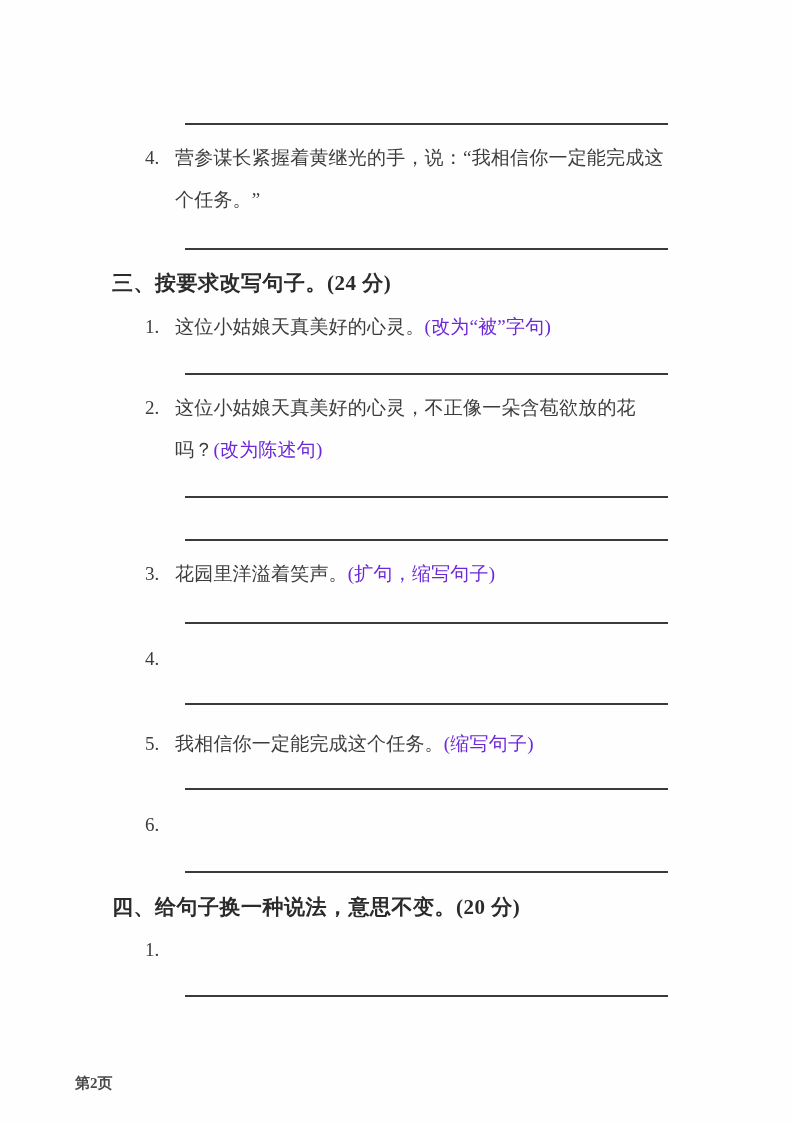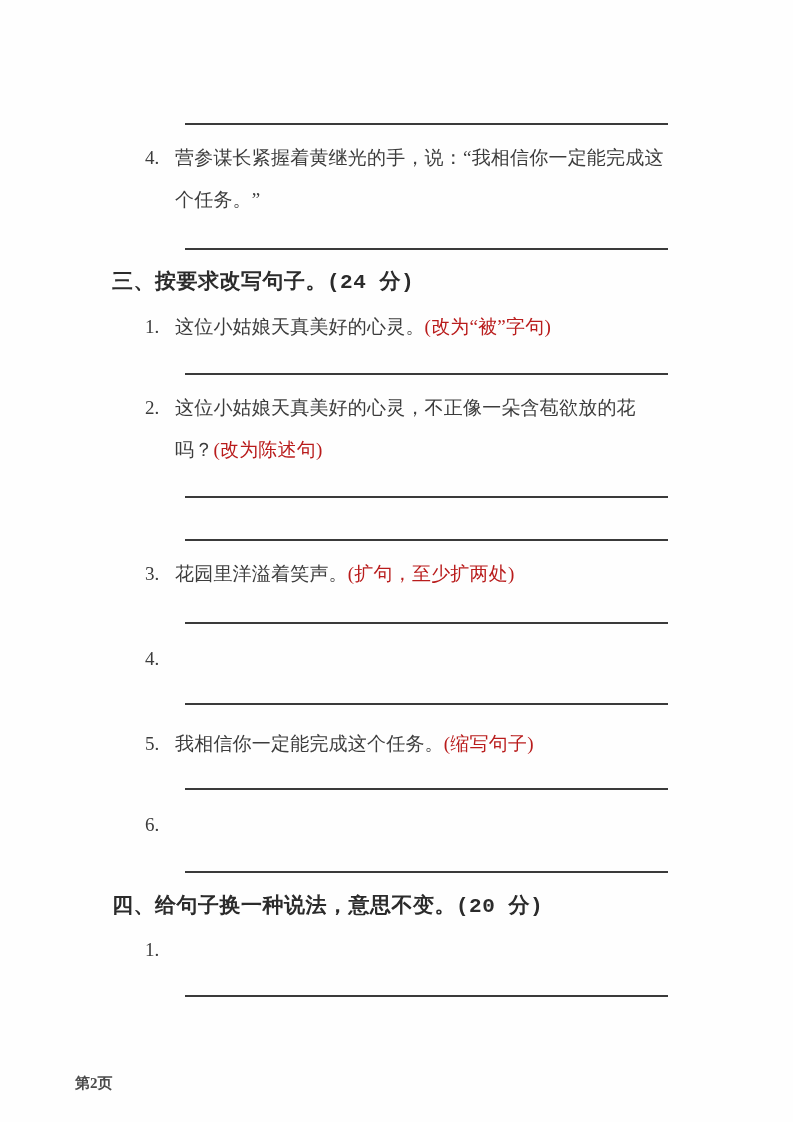--- a/index.html
+++ b/index.html
@@ -20,21 +20,21 @@
     left:112px; top:0;
     width:558px;
   }
   .answer-line {
     height:0;
     border-bottom:2px solid #3a3a3a;
     width:483px;
     margin-left:73px;
   }
   .section-title {
-    font-family:Liberation Mono, monospace;
+    font-family:Liberation Serif, serif;
     font-weight:700;
     font-size:21px;
     line-height:26px;
     color:#2b2b2b;
     letter-spacing:0.5px;
   }
   .item {
     display:flex;
     font-size:19px;
     line-height:42px;
@@ -42,21 +42,21 @@
   }
   .item .num {
     width:30px;
     flex-shrink:0;
     margin-left:33px;
   }
   .item .q {
     flex:1;
     letter-spacing:0.2px;
   }
-  .hint { color:#b91c1c; }
+  .hint { color:#6d28d9; }
   .footer {
     position:absolute;
     left:75px; top:1075px;
     font-size:15px;
     line-height:16px;
     color:#4a4a4a;
     font-weight:bold;
   }
 </style>
 </head>
@@ -83,21 +83,21 @@
 
     <div class="item" style="margin-top:12px">
       <span class="num">2.</span>
       <span class="q"><span>这位小姑娘天真美好的心灵，不正像一朵含苞欲放的花吗？</span><span class="hint">(改为陈述句)</span></span>
     </div>
     <div class="answer-line" style="margin-top:25px"></div>
     <div class="answer-line" style="margin-top:41px"></div>
 
     <div class="item" style="margin-top:12px">
       <span class="num">3.</span>
-      <span class="q"><span>花园里洋溢着笑声。</span><span class="hint">(扩句，至少扩两处)</span></span>
+      <span class="q"><span>花园里洋溢着笑声。</span><span class="hint">(扩句，缩写句子)</span></span>
     </div>
     <div class="answer-line" style="margin-top:27px"></div>
 
     <div class="item" style="margin-top:14px">
       <span class="num">4.</span>
     </div>
     <div class="answer-line" style="margin-top:23px"></div>
 
     <div class="item" style="margin-top:18px">
       <span class="num">5.</span>

